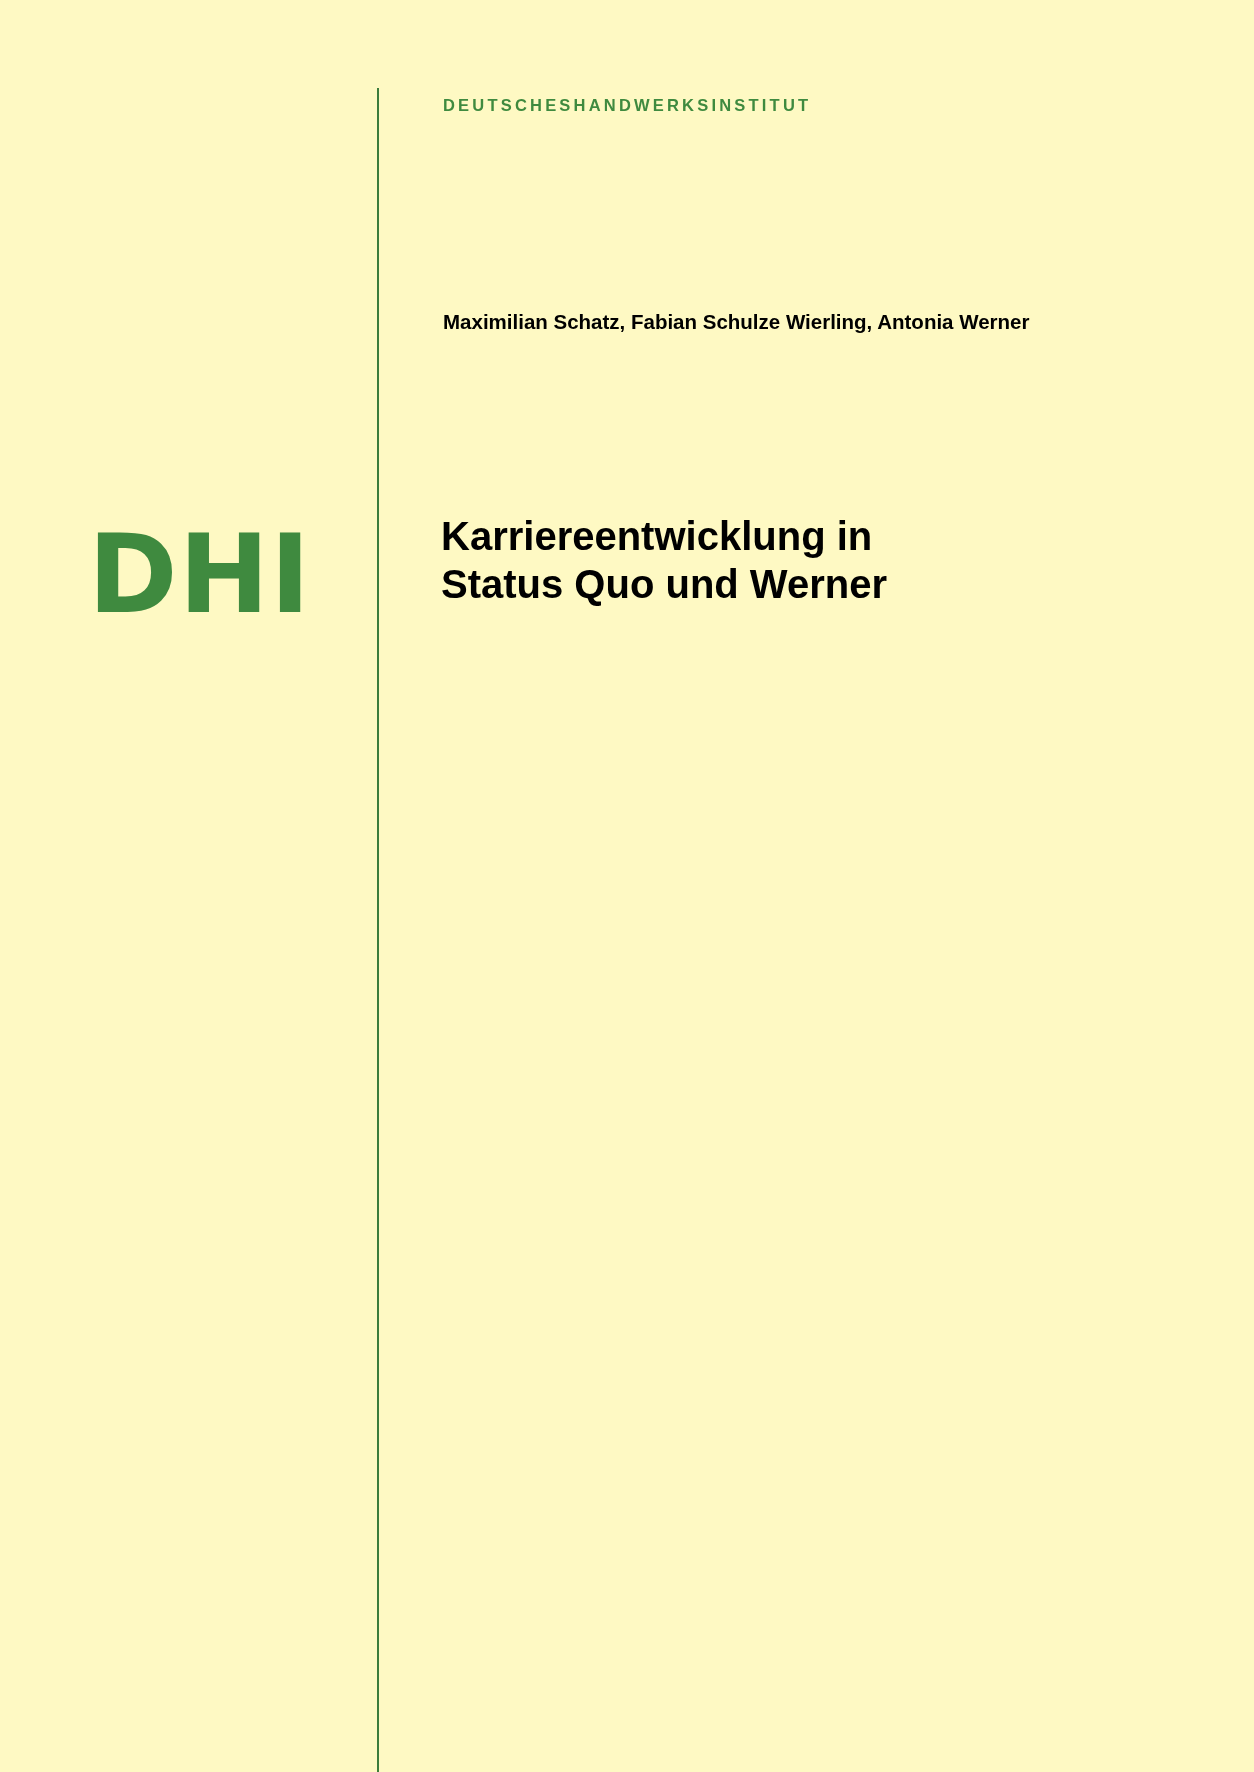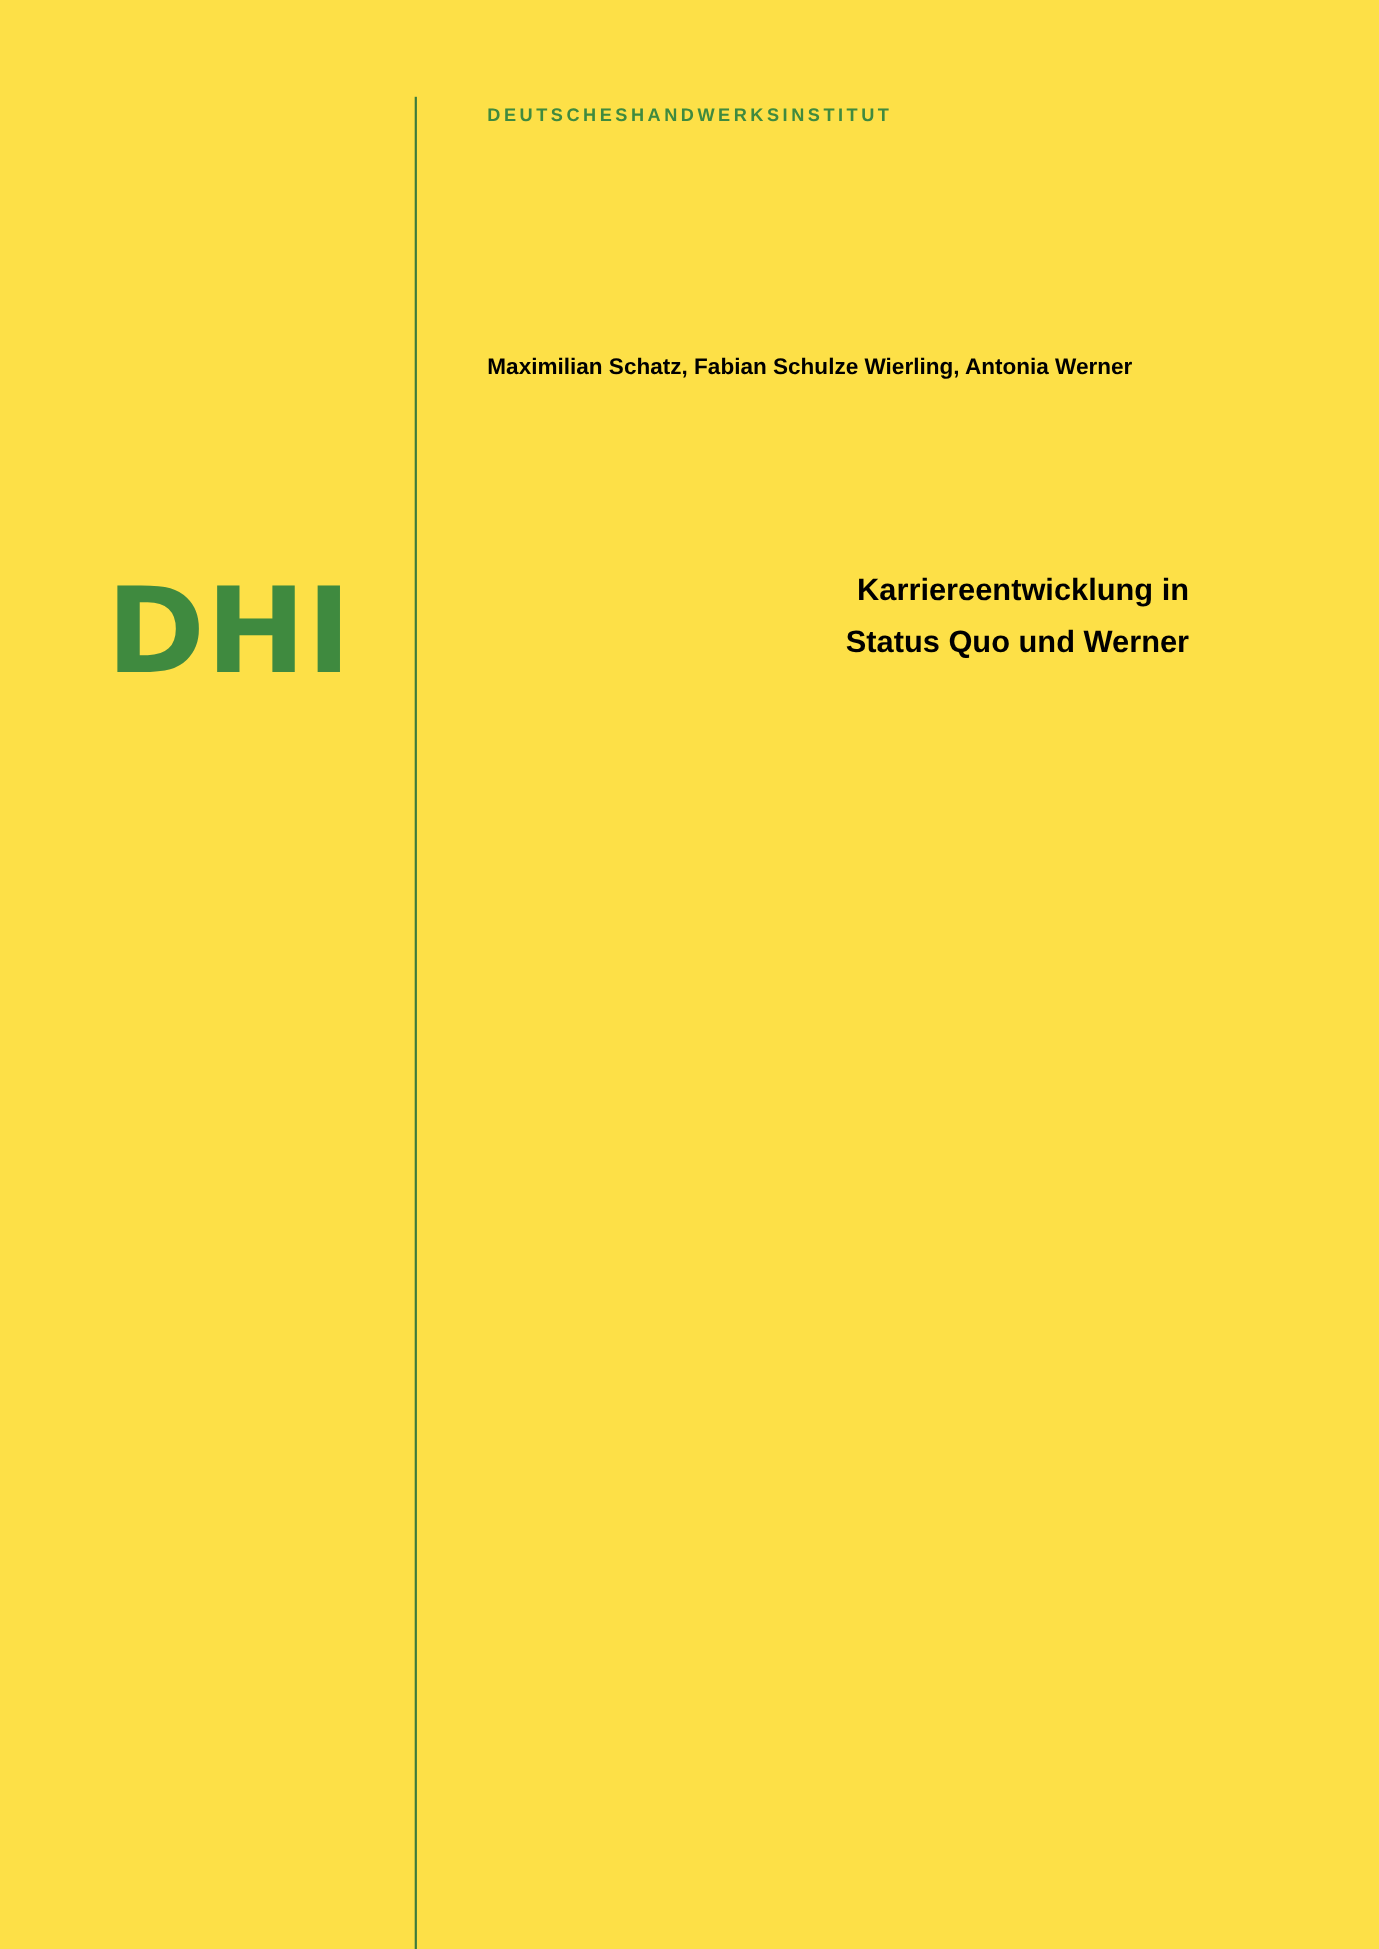--- a/index.html
+++ b/index.html
@@ -13,22 +13,21 @@
     position: relative;
     font-family: "Liberation Sans", sans-serif;
     color: #000000;
     overflow: hidden;
   }
 
   
   .page {
     position: absolute;
     inset: 0;
-    background: #fde047;
-    text-align: right;
+    background: #fef9c3;
   }
 
   
   .divider {
     position: absolute;
     left: 377px;
     top: 88px;
     width: 2px;
     height: 1684px;
     background: #3c7c3c;
@@ -65,34 +64,34 @@
     
     width: 232px;
     overflow: hidden;
     display: block;
   }
 
   
   .authors {
     position: absolute;
     left: 443px;
-    top: 322px;
+    top: 310px;
     font-size: 20.5px;
     font-weight: bold;
     color: #000000;
     white-space: nowrap;
   }
 
   
   .doc-title {
     position: absolute;
     left: 441px;
     top: 512px;
     width: 640px;
-    font-size: 28px;
+    font-size: 40px;
     font-weight: bold;
     line-height: 48px;
     color: #000000;
   }
   .doc-title .line {
     display: block;
   }
 </style>
 </head>
 <body>

